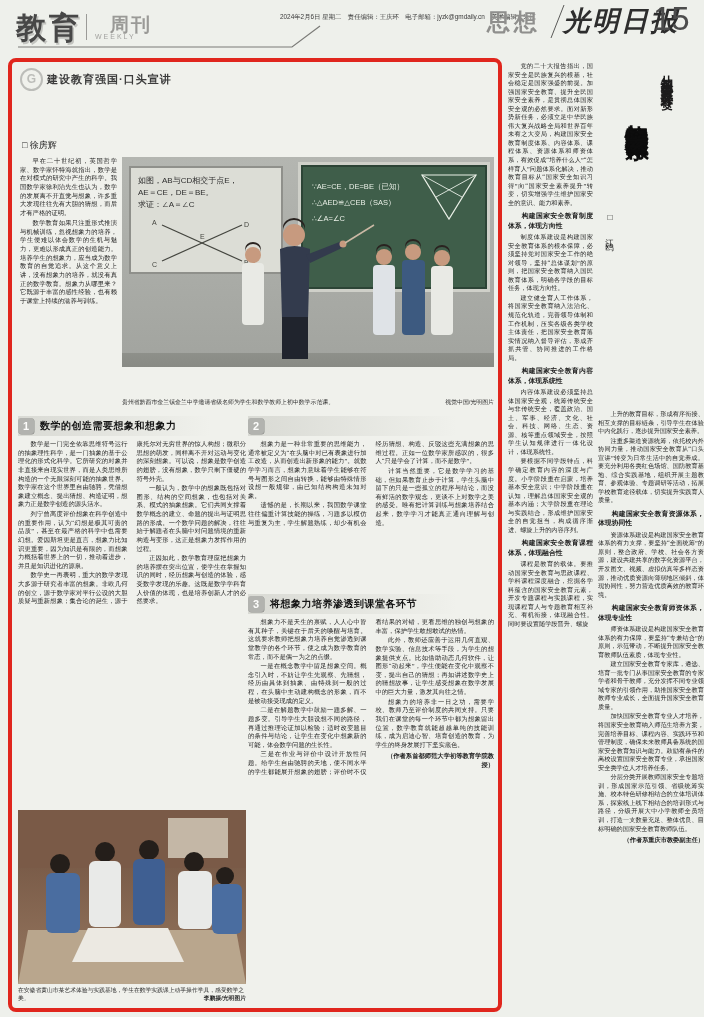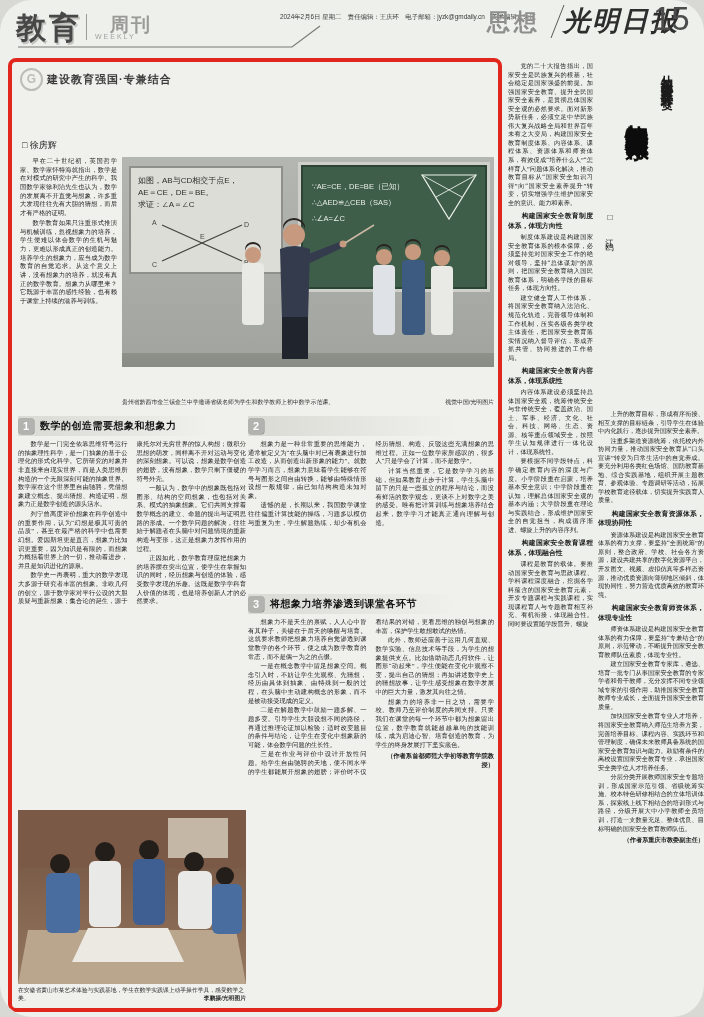--- a/index.html
+++ b/index.html
@@ -1,17 +1,17 @@
 <!DOCTYPE html>
 <html><head>
 <meta charset="utf-8">
 <style>
   html,body{margin:0;padding:0;background:#d8d9d5;}
   #page{position:relative;width:704px;height:1017px;background:#eef0eb;overflow:hidden;
-        font-family:"Liberation Serif",serif;color:#1d1d1d;border-radius:32px;}
+        font-family:"Liberation Serif",serif;color:#1d1d1d;}
   .abs{position:absolute;}
   
   .logo-cn{left:16px;top:8px;font-size:30px;font-weight:700;color:#474747;
            text-shadow:1.5px 1.5px 0 #c2c3bf;letter-spacing:3px;font-family:"Liberation Serif",serif;}
   .logo-bar{left:86px;top:14px;width:1px;height:26px;background:#9b9b98;}
   .logo-sub{left:110px;top:12px;font-size:19px;color:#9a9a97;font-weight:700;letter-spacing:2px;}
   .logo-en{left:95px;top:33px;font-size:7px;color:#a2a29f;letter-spacing:2px;font-family:"Liberation Sans",sans-serif;}
   .dateline{left:280px;top:13px;width:225px;font-size:6.4px;color:#3a3a3a;white-space:nowrap;
             font-family:"Liberation Sans",sans-serif;}
   .section-name{left:487px;top:7px;font-size:23px;font-weight:700;color:#8f8f8d;letter-spacing:4px;}
@@ -73,21 +73,21 @@
   <div class="abs logo-en">WEEKLY</div>
   <div class="abs dateline">2024年2月6日 星期二　责任编辑：王庆环　电子邮箱：jyzk@gmdaily.cn　美术编辑：朱江</div>
   <div class="abs section-name">思想</div>
   <div class="abs masthead">光明日报</div>
   <div class="abs pagenum">15</div>
 
   <div class="abs rbox">
 
     <div class="rin tagline">
       <span class="gicon">G</span>
-      <span class="tagtext">建设教育强国·专兼结合</span>
+      <span class="tagtext">建设教育强国·口头宣讲</span>
     </div>
 
     <div class="rin byline">□ 徐房辉</div>
 
     <div class="rin introcol">
         <p class="bp">早在二十世纪初，英国哲学家、数学家怀特海就指出，数学是在对模式的研究中产生的科学。我国数学家徐利治先生也认为，数学的发展离不开直觉与想象，许多重大发现往往先有大胆的猜想，而后才有严格的证明。</p>
         <p class="bp">数学教育如果只注重形式推演与机械训练，忽视想象力的培养，学生便难以体会数学的生机与魅力，更难以形成真正的创造能力。培养学生的想象力，应当成为数学教育的自觉追求。从这个意义上讲，没有想象力的培养，就没有真正的数学教育。想象力从哪里来？它既源于丰富的感性经验，也有赖于课堂上持续的滋养与训练。</p>
       </div>
 
     <div class="rin photo1">

